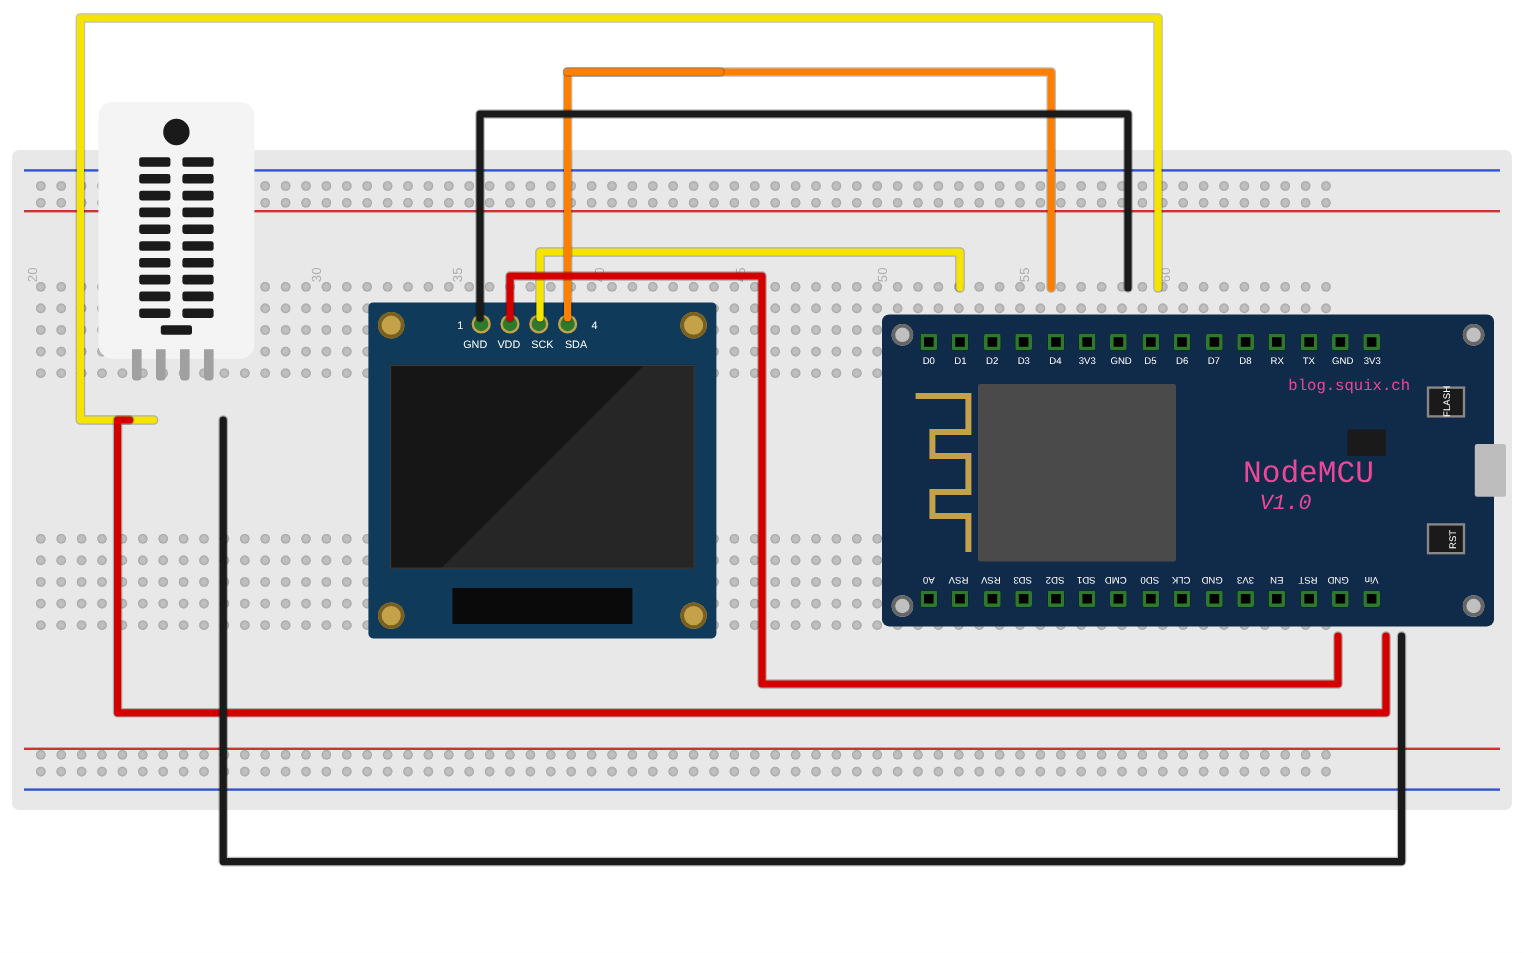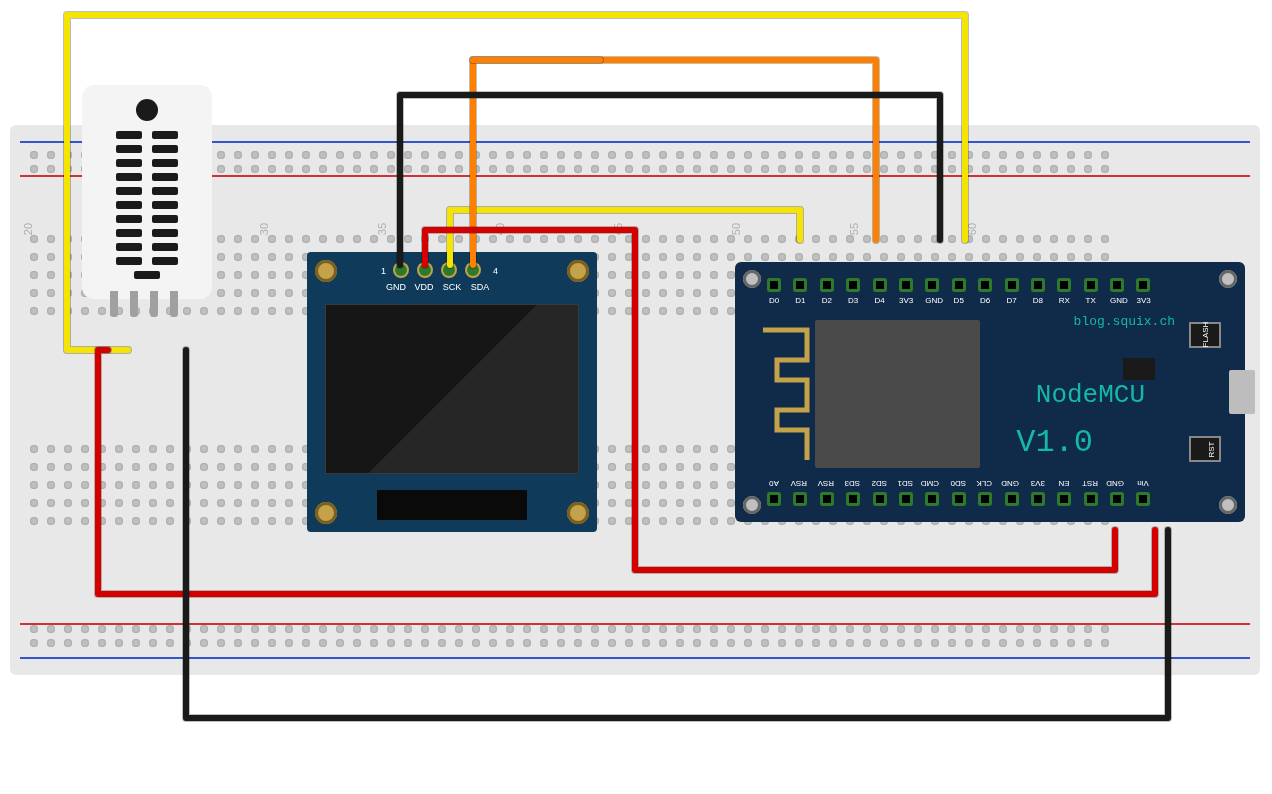--- a/index.html
+++ b/index.html
@@ -80,21 +80,21 @@
   .nodemcu-pinrow.bot { bottom: 16px; }
   .mcu-pin { width: 14px; height: 14px; background: #000; border-radius: 2px; box-shadow: inset 0 0 0 3px #2d7a2d; }
   .nodemcu-labels { position: absolute; left: 32px; display: flex; gap: 12.4px; font-size: 8px; color: #fff; }
   .nodemcu-labels.top { top: 34px; justify-content: flex-end; }
   .nodemcu-labels.bot { bottom: 34px; }
   .nodemcu-labels span { width: 14px; text-align: center; white-space: nowrap; }
   .nodemcu-labels.bot span { transform: rotate(180deg); }
   .esp-chip { position: absolute; left: 80px; top: 58px; width: 165px; height: 148px; background: #4a4a4a; border-radius: 2px; }
   .esp-ant { position: absolute; left: 22px; top: 58px; width: 56px; height: 148px; }
   .esp-ant svg { width: 100%; height: 100%; }
-  .mcu-text { position: absolute; color: #14b8a6; font-family: "Courier New", monospace; }
+  .mcu-text { position: absolute; color: #ec4899; font-family: "Courier New", monospace; }
   .mcu-btn { position: absolute; width: 28px; height: 22px; background: #1a1a1a; border: 2px solid #888; right: 24px; }
   .mcu-btn.flash { top: 60px; }
   .mcu-btn.rst { bottom: 60px; }
   .mcu-btn-label { position: absolute; right: 26px; font-size: 8px; color: #fff; transform: rotate(-90deg); }
   .usb { position: absolute; right: -10px; top: 108px; width: 26px; height: 44px; background: #bdbdbd; border-radius: 2px; }
   .small-chip { position: absolute; width: 32px; height: 22px; background: #1a1a1a; right: 90px; top: 96px; }
 
   
   .wire { position: absolute; inset: 0; pointer-events: none; }
   .wire path { fill: none; stroke-width: 6; stroke-linecap: round; stroke-linejoin: round; }
@@ -1189,21 +1189,21 @@
     <div class="esp-ant">
       <svg viewBox="0 0 56 148">
           <path d="M6 10 H50 V40 H20 V60 H50 V90 H20 V110 H50 V140" stroke="#c4a24a" stroke-width="5" fill="none"></path>
         </svg>
     </div>
     <div class="esp-chip"></div>
     <div class="small-chip"></div>
 
     <div class="mcu-text" style="right:70px; top:52px; font-size:13px;">blog.squix.ch</div>
     <div class="mcu-text" style="right:100px; top:118px; font-size:26px;">NodeMCU</div>
-    <div class="mcu-text" style="right:152px; top:162px; font-size:32px;">V1.0</div>
+    <div class="mcu-text" style="right:152px; top:148px; font-size:18px;font-style:italic;">V1.0</div>
 
     <div class="mcu-btn flash"></div>
     <div class="mcu-btn-label" style="top:68px">FLASH</div>
     <div class="mcu-btn rst"></div>
     <div class="mcu-btn-label" style="bottom:68px">RST</div>
 
     <div class="usb"></div>
   </div>
 
   <svg class="wire" viewBox="0 0 1272 794">

